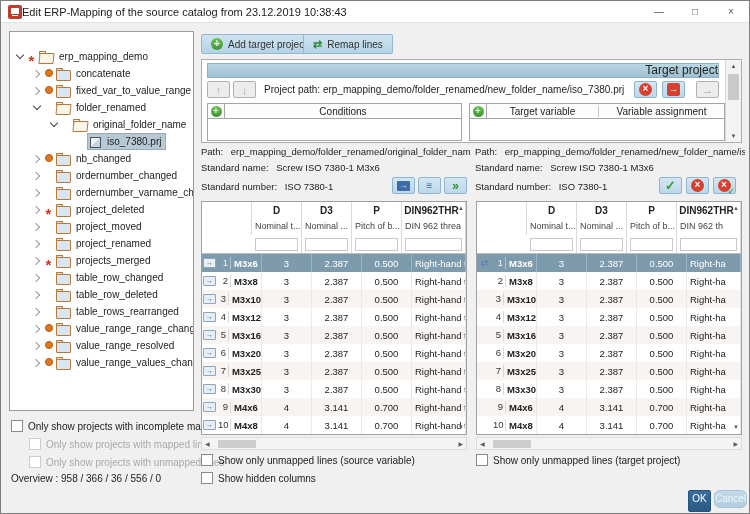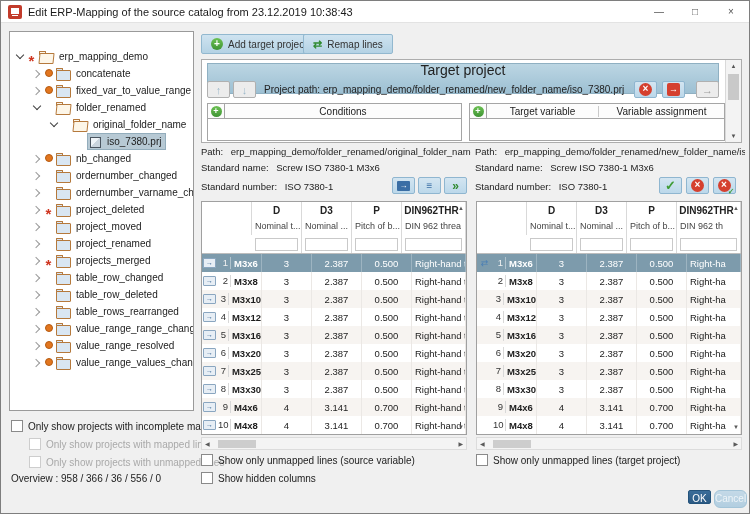--- a/index.html
+++ b/index.html
@@ -1,20 +1,20 @@
 <!DOCTYPE html>
 <html><head>
 <meta charset="utf-8">
 <style>
   *{box-sizing:border-box;margin:0;padding:0}
   body{margin:0;width:750px;height:514px;font-family:"Liberation Sans",sans-serif;background:#fff}
   .window{position:relative;width:750px;height:514px;background:#f0f0f0;border:1px solid #7e7e7e;overflow:hidden;font-size:10px;color:#222}
 
   
-  .titlebar{position:absolute;left:0;top:0;right:0;height:22px;background:#fff;border-bottom:1px solid #e3e3e3;display:flex;align-items:center;padding-left:7px;gap:6px}
+  .titlebar{position:absolute;left:0;top:0;right:0;height:22px;background:#fff;border-bottom:1px solid #e3e3e3;display:flex;align-items:center;padding-left:7px;}
   .app-icon{width:14px;height:14px;background:#c23b2b;border-radius:2px;position:relative;flex:0 0 auto}
   .app-icon::before{content:"";position:absolute;left:3px;top:3px;width:8px;height:6px;background:#fff}
   .app-icon::after{content:"";position:absolute;left:4px;top:10px;width:6px;height:1px;background:#fff}
   .title{font-size:11px;color:#1a1a1a}
   .win-controls{position:absolute;right:0;top:0;height:22px;display:flex}
   .win-btn{width:36px;text-align:center;line-height:22px;color:#555;font-size:10px}
 
   
   .tree{position:absolute;left:8px;top:30px;width:185px;height:380px;background:#fff;border:1px solid #9a9a9a;overflow:hidden;padding-top:16px}
   .tree-row{display:flex;align-items:center;height:17px;white-space:nowrap;font-size:10px}
@@ -44,21 +44,21 @@
 
   
   .btn-blue{position:absolute;height:20px;background:linear-gradient(#cfe3f0,#b4d2e4);border:1px solid #92b8cf;border-radius:2px;display:flex;align-items:center;gap:5px;padding:0 9px;font-size:10px;color:#333}
   #btn-add{left:200px;top:33px}
   #btn-remap{left:302px;top:33px}
   .ic-gplus-lg{width:12px;height:12px;border-radius:50%;background:linear-gradient(#6cc153,#3f9434);color:#fff;font-size:10px;line-height:12px;text-align:center;font-weight:bold}
   .ic-remap{color:#2f8a2f;font-weight:bold;font-size:11px}
 
   
   .group{position:absolute;left:200px;top:58px;width:541px;height:84px;background:#fff;border:1px solid #adadad}
-  .tg-header{position:absolute;left:5px;top:3px;right:22px;height:31px;background:linear-gradient(#bcd6e3,#9dc0d3);border:1px solid #8fb0c2;text-align:center;font-size:14px;line-height:12px;color:#222}
+  .tg-header{position:absolute;left:5px;top:3px;right:22px;height:15px;background:linear-gradient(#bcd6e3,#9dc0d3);border:1px solid #8fb0c2;text-align:right;font-size:12px;line-height:12px;color:#222}
   .sq{position:absolute;width:23px;height:17px;border:1px solid #b0b0b0;background:#ececec;display:flex;align-items:center;justify-content:center;border-radius:2px}
   .sq.blue{background:linear-gradient(#d3e5f1,#bcd8ea);border-color:#8fb6d0}
   .tg-up{left:5px;top:21px}.tg-down{left:31px;top:21px}
   .arrow-soft{color:#9cb8ca;font-size:11px;font-weight:bold}
   .tg-path{position:absolute;left:62px;top:24px;font-size:10px;white-space:nowrap;overflow:hidden;width:360px}
   .tg-delete{left:432px;top:21px}.tg-goto{left:460px;top:21px}.tg-arrow{left:494px;top:21px}
   .ic-redx{width:13px;height:13px;border-radius:50%;background:#d5402f;color:#fff;font-size:10px;line-height:12px;text-align:center;font-weight:bold}
   .ic-redarrow{width:13px;height:13px;border-radius:2px;background:#d5402f;color:#fff;font-size:9px;line-height:13px;text-align:center;font-weight:bold}
   .ic-grayarrow{color:#9a9a9a;font-size:11px;font-weight:bold}
   .subtable{position:absolute;top:43px;height:38px;border:1px solid #a5a5a5;background:#fff}
@@ -127,21 +127,21 @@
   
   .hscroll{position:absolute;top:436px;width:266px;height:13px;background:#f4f4f4;border:1px solid #dcdcdc}
   #src-hscroll{left:200px}
   #tgt-hscroll{left:475px}
   .harrow{position:absolute;top:2px;font-size:6px;color:#5a5a5a}
   .harrow.left{left:3px}
   .harrow.right{right:3px}
   .hthumb{position:absolute;left:16px;top:2px;width:38px;height:8px;background:#cdcdcd}
 
   
-  .btn-ok{position:absolute;left:687px;top:489px;width:23px;height:14px;background:linear-gradient(#3a6d99,#2b5a84);border:1px solid #24537b;border-radius:2px;color:#fff;font-size:10px;text-align:center;line-height:16px}
+  .btn-ok{position:absolute;left:687px;top:489px;width:23px;height:22px;background:linear-gradient(#3a6d99,#2b5a84);border:1px solid #24537b;border-radius:2px;color:#fff;font-size:10px;text-align:center;line-height:16px}
   .btn-cancel{position:absolute;left:713px;top:489px;width:33px;height:18px;background:linear-gradient(#c4d9e7,#b2cee0);border:1px solid #a3c4d8;border-radius:6px;color:#eef4f8;font-size:10px;text-align:center;line-height:16px}
 </style>
 </head>
 <body>
 
 <div class="window">
 
   <div class="titlebar">
     <span class="app-icon"></span>
     <span class="title">Edit ERP-Mapping of the source catalog from 23.12.2019 10:38:43</span>

